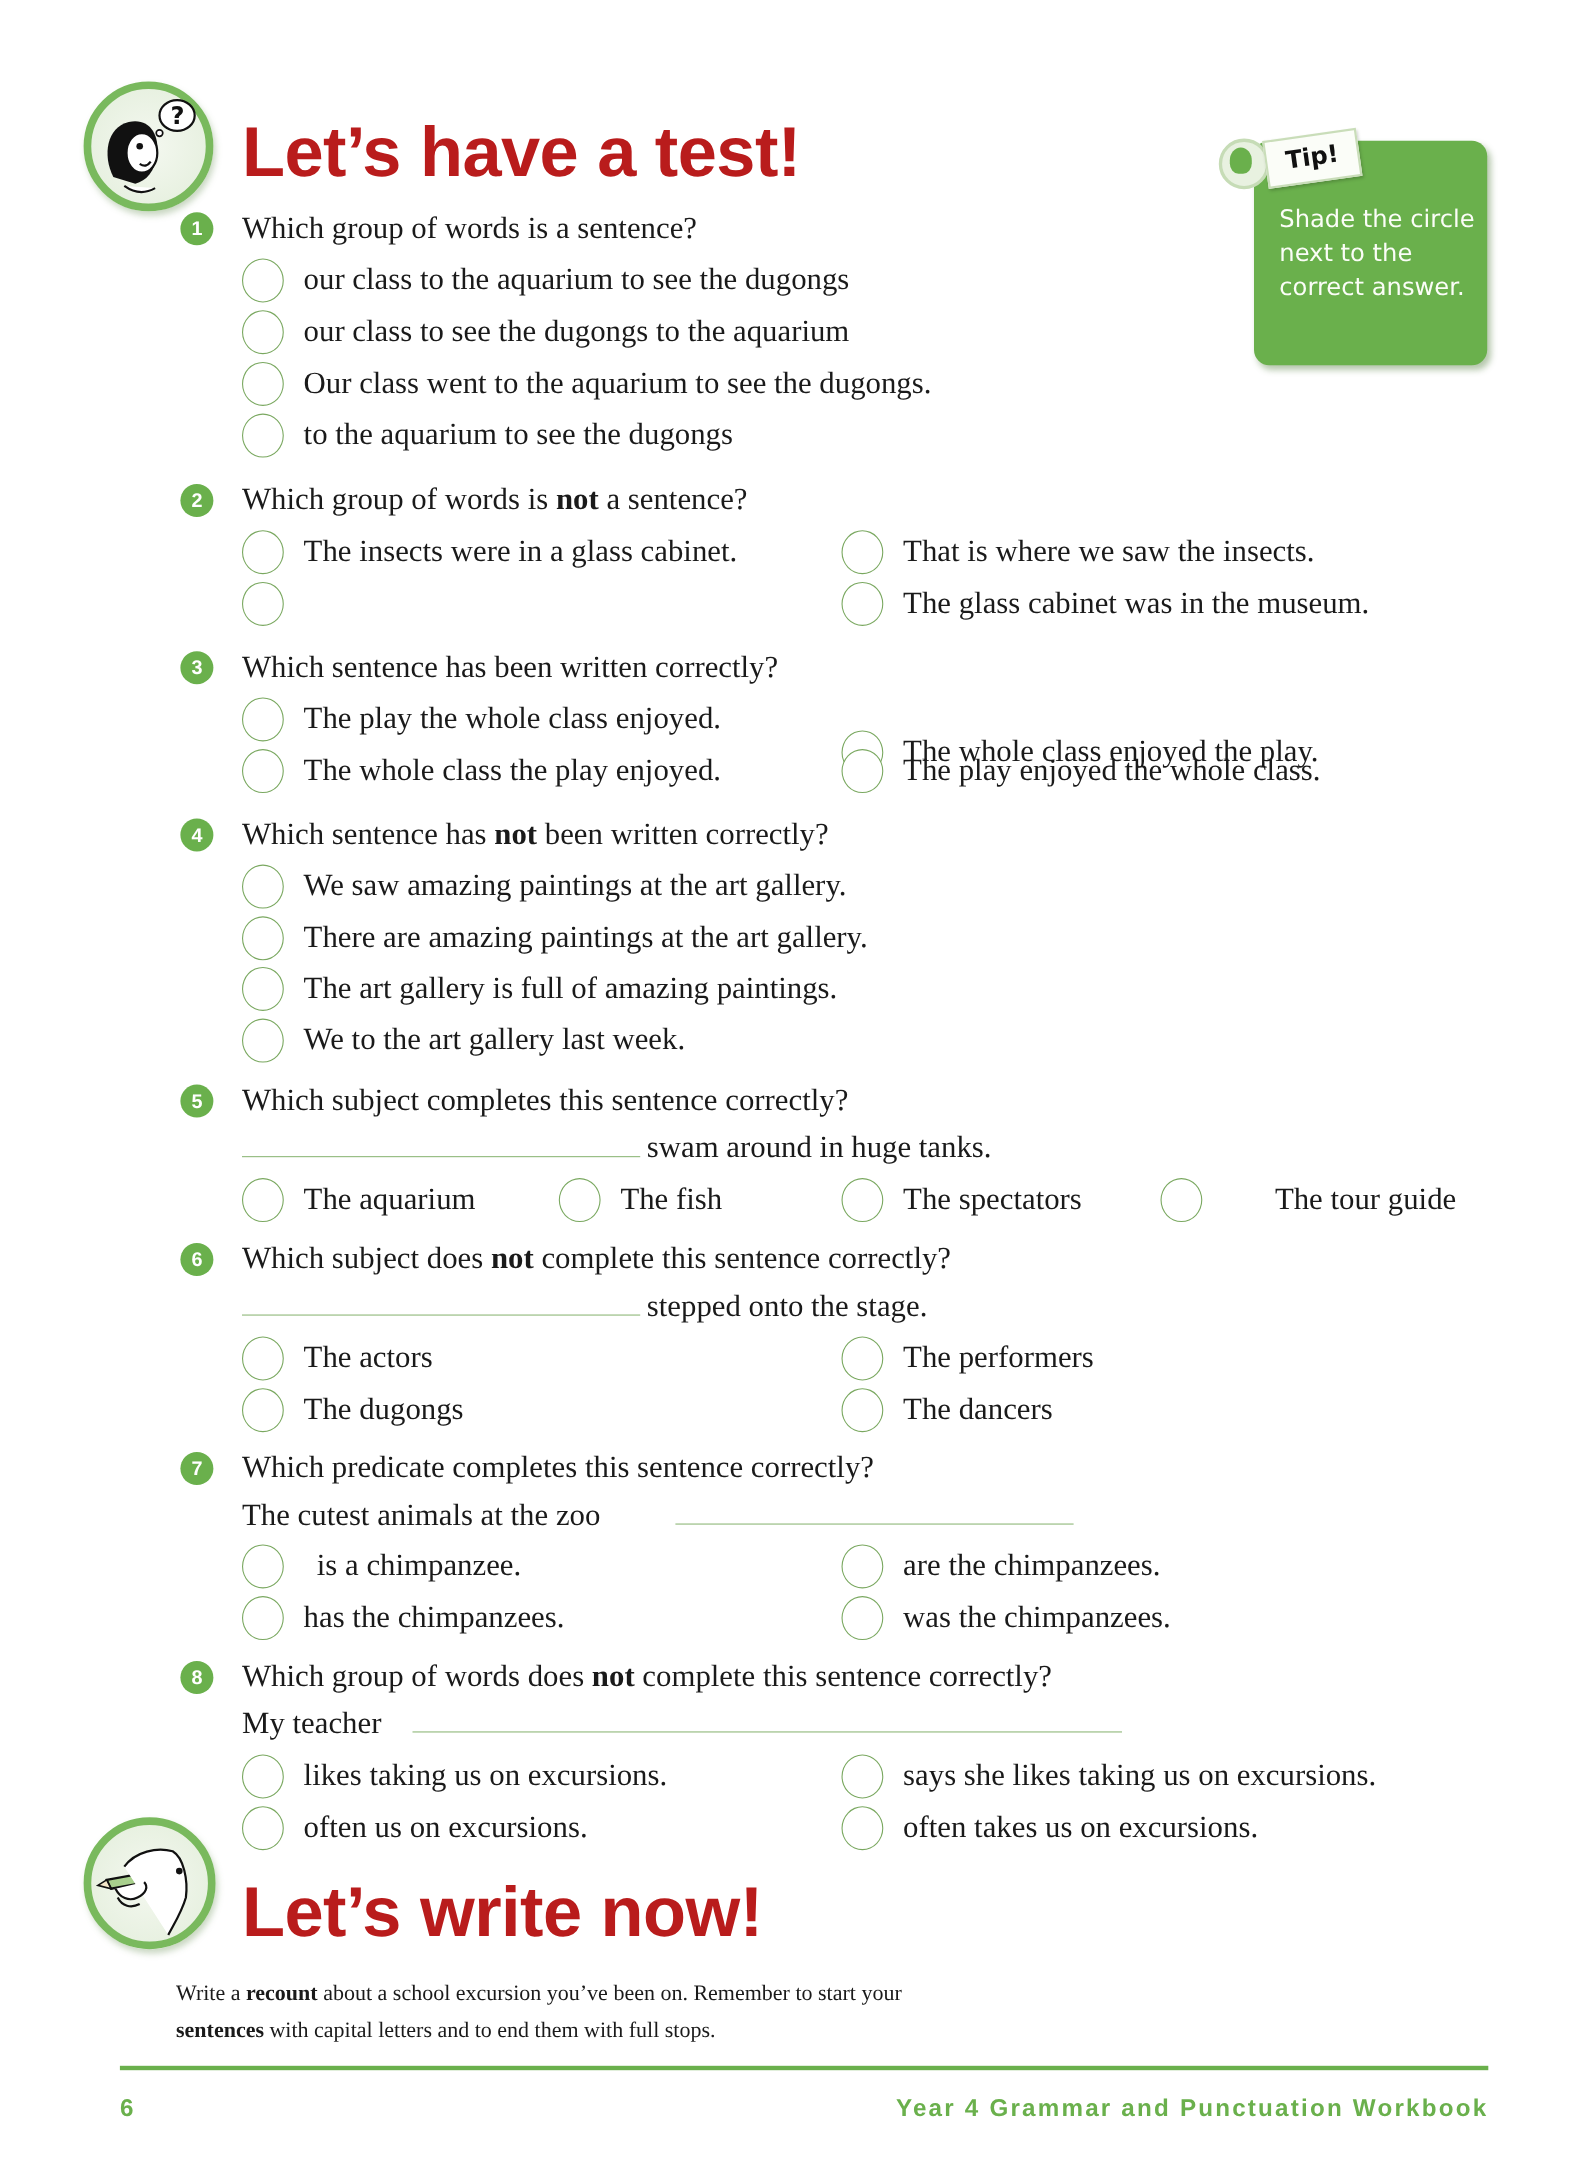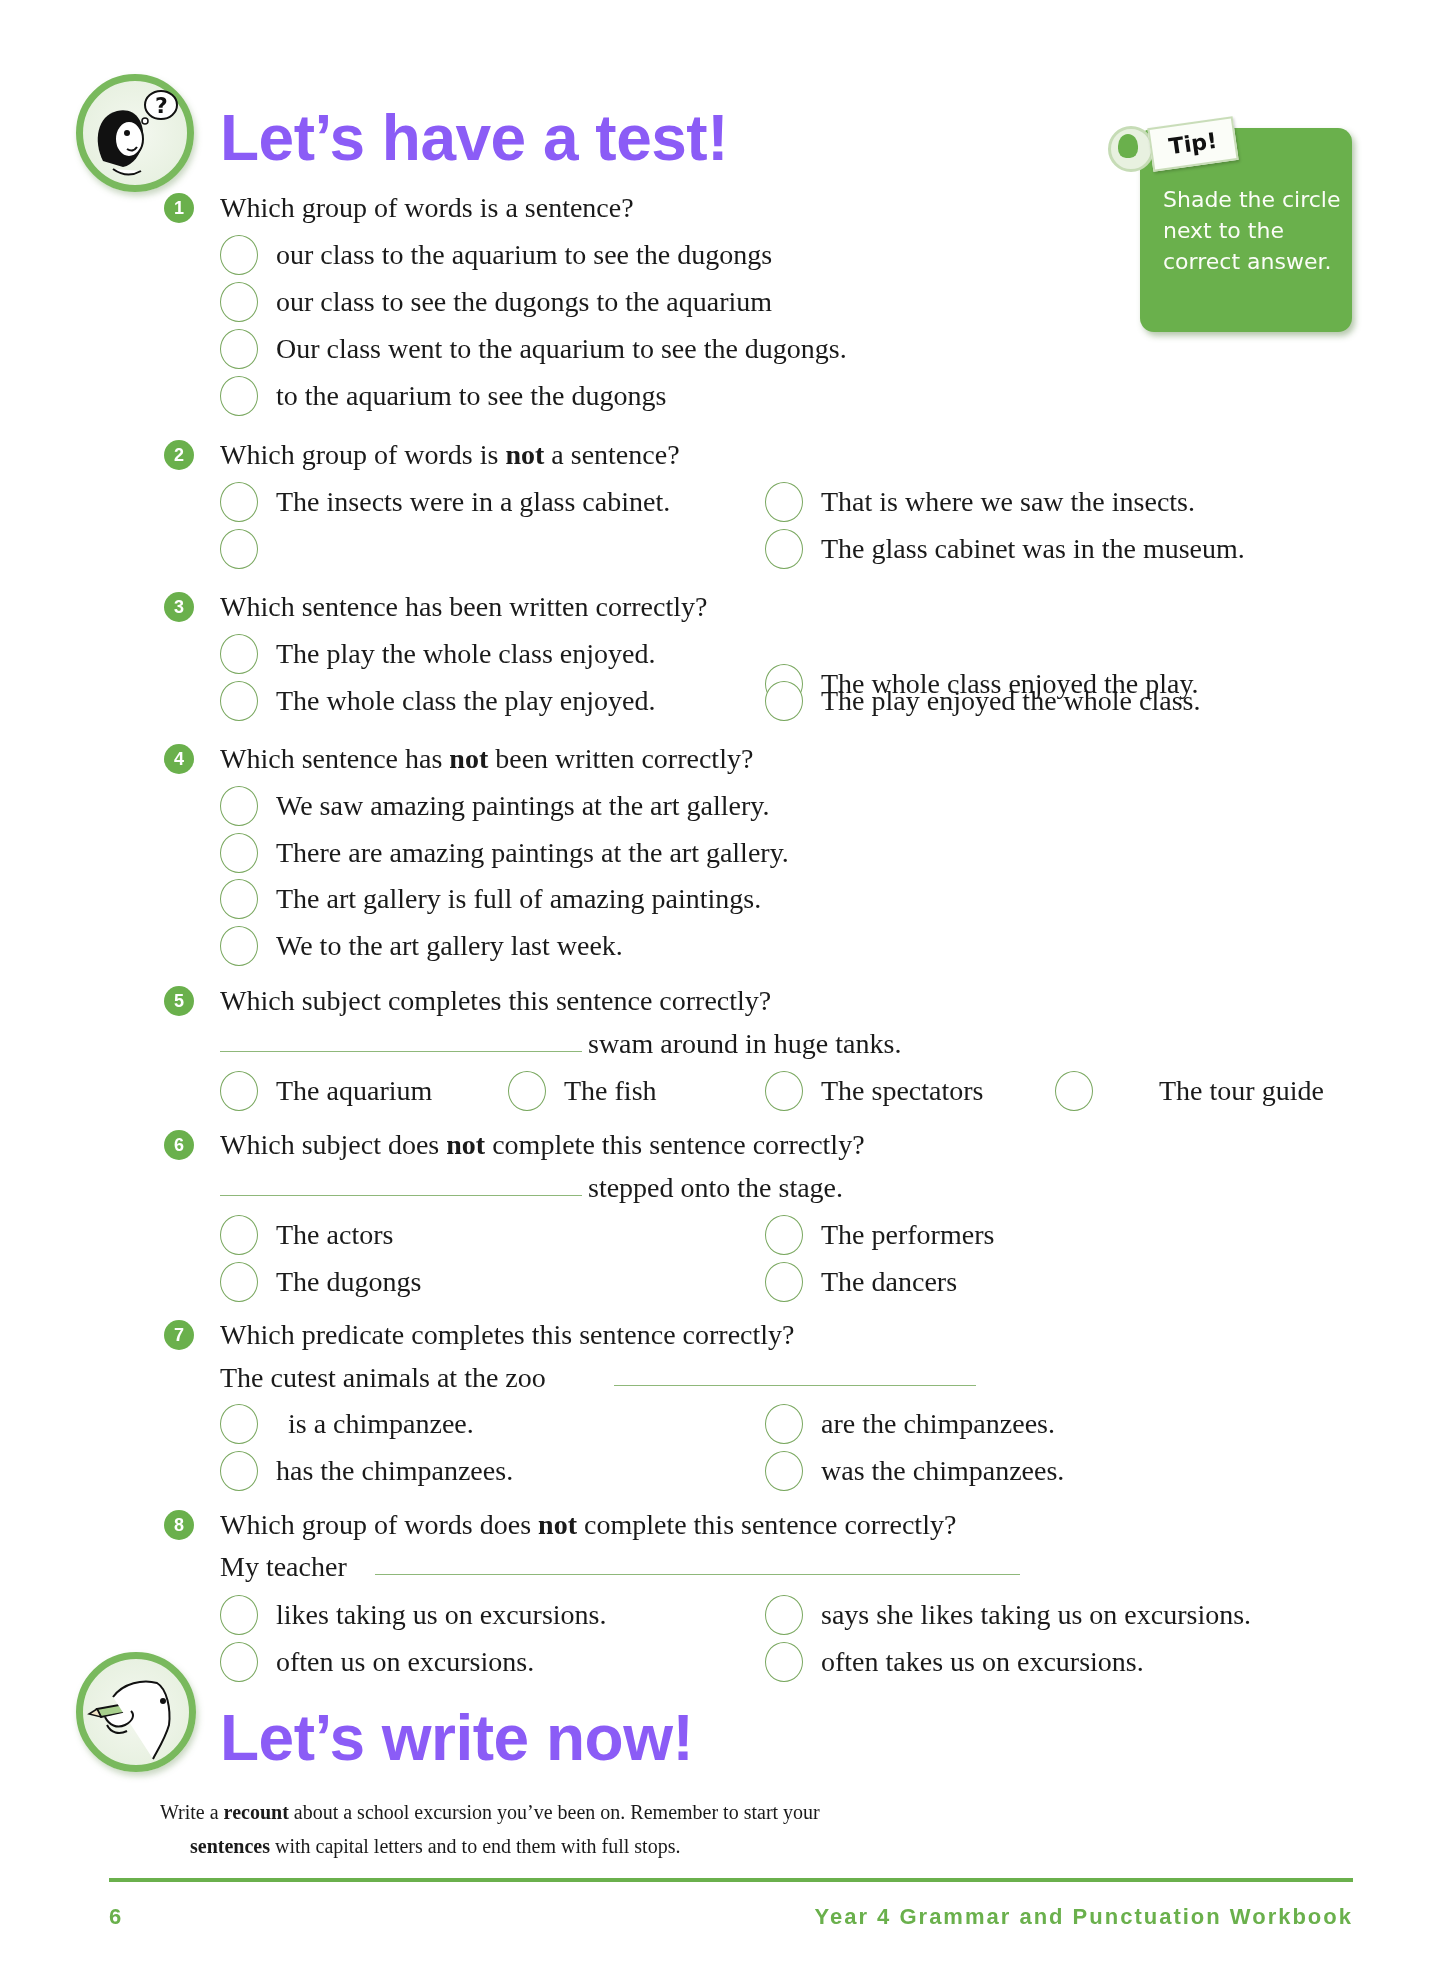--- a/index.html
+++ b/index.html
@@ -2,21 +2,21 @@
 <html><head>
 <meta charset="utf-8">
 <style>
   html, body { margin:0; padding:0; background:#ffffff; }
   body { width:1445px; height:1983px; position:relative; overflow:hidden;
          font-family:"Liberation Serif", "DejaVu Serif", serif; color:#1a1a1a; }
   .icon-ring { position:absolute; border-radius:50%; border:7px solid #79b95d;
                background:radial-gradient(circle at 50% 50%, #f4f8f0 0%, #e3eedb 100%);
                box-shadow:2px 4px 6px rgba(100,140,80,0.35); box-sizing:border-box; }
   .heading { position:absolute; font-family:"Liberation Sans","DejaVu Sans",sans-serif;
-             font-weight:bold; color:#8b5cf6; font-size:64px; line-height:64px; letter-spacing:-0.5px;
+             font-weight:bold; color:#b91c1c; font-size:64px; line-height:64px; letter-spacing:-0.5px;
              white-space:nowrap;text-align:right; }
   .badge { position:absolute; width:30px; height:30px; border-radius:50%; background:#6ab04c;
            color:#fff; font-family:"Liberation Sans","DejaVu Sans",sans-serif; font-weight:bold;
            font-size:18px; line-height:30px; text-align:center; }
   .qtext { position:absolute; font-size:28px; line-height:34px; white-space:nowrap; }
   .qtext b { font-weight:bold; }
   .opt { position:absolute; height:40px; display:flex; align-items:center; white-space:nowrap; cursor:pointer; }
   .circle { width:38px; height:40px; border-radius:50%; border:1.6px solid #7aa860; box-sizing:border-box;
             margin-right:18px; flex:0 0 auto; background:#fff; }
   .optlabel { font-size:28px; line-height:34px; }
@@ -226,17 +226,17 @@
     <path d="M14 50 L6 55 L18 58 Z" fill="#f2e6c8" stroke="#111" stroke-width="1.5"></path>
     <path d="M30 38 C40 24 60 20 74 24 C84 30 88 50 86 66 C82 80 74 92 70 100" stroke="#111" stroke-width="2" fill="#fff"></path>
     <path d="M22 58 C26 66 34 70 42 66 C50 62 52 56 48 52" stroke="#111" stroke-width="2" fill="#fff"></path>
     <path d="M24 66 C28 74 36 76 44 72" stroke="#111" stroke-width="2" fill="none"></path>
     <circle cx="80" cy="42" r="3" fill="#111"></circle>
   </svg>
 </div>
 <div class="heading" style="left:220px;top:1706px;">Let’s write now!</div>
 
 <div class="instr" style="top:1795px;"><span>Write a </span><b>recount</b><span> about a school excursion you’ve been on. Remember to start your</span></div>
-<div class="instr" style="top:1829px;margin-left:30px;"><b>sentences</b><span> with capital letters and to end them with full stops.</span></div>
+<div class="instr" style="top:1829px;"><b>sentences</b><span> with capital letters and to end them with full stops.</span></div>
 
 <div class="rule"></div>
 <div class="footer" style="left:109px;">6</div>
 <div class="footer" style="right:92px;">Year 4 Grammar and Punctuation Workbook</div>
 
 </body></html>

